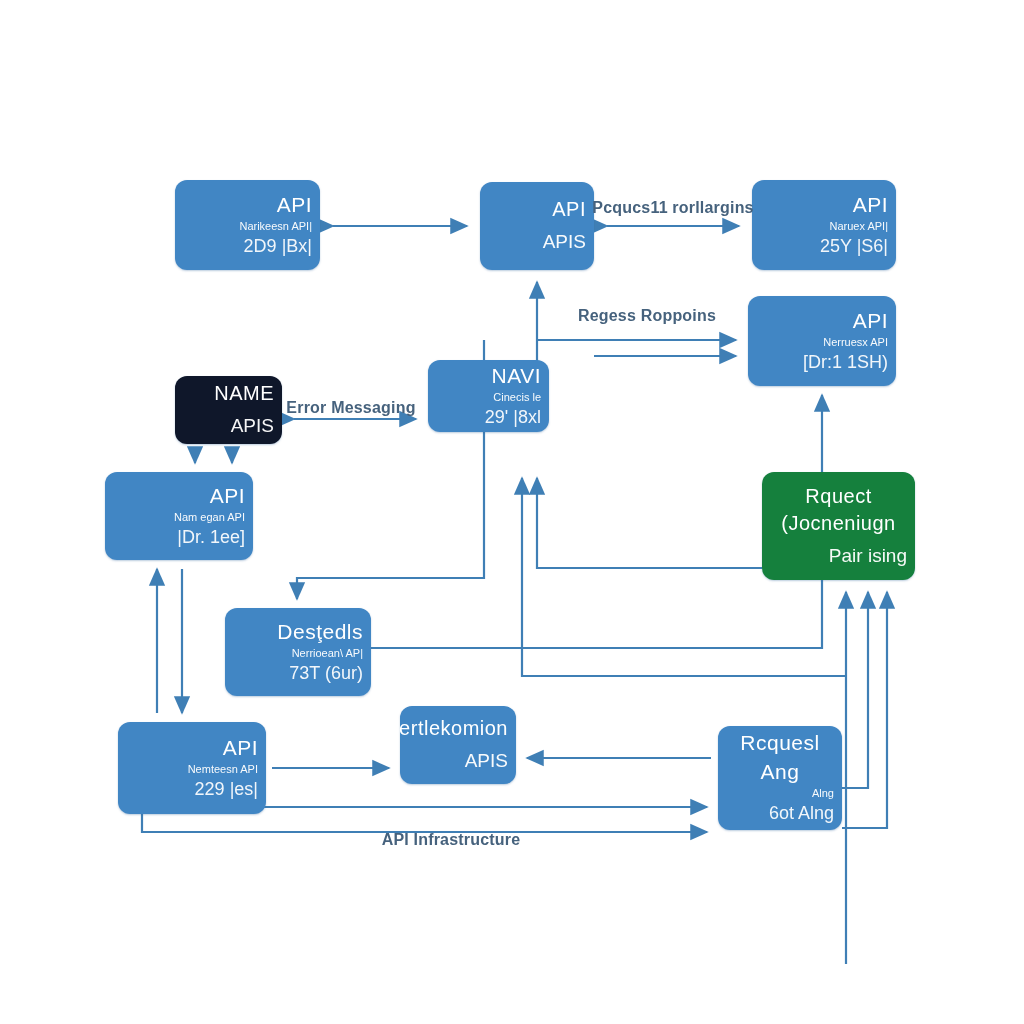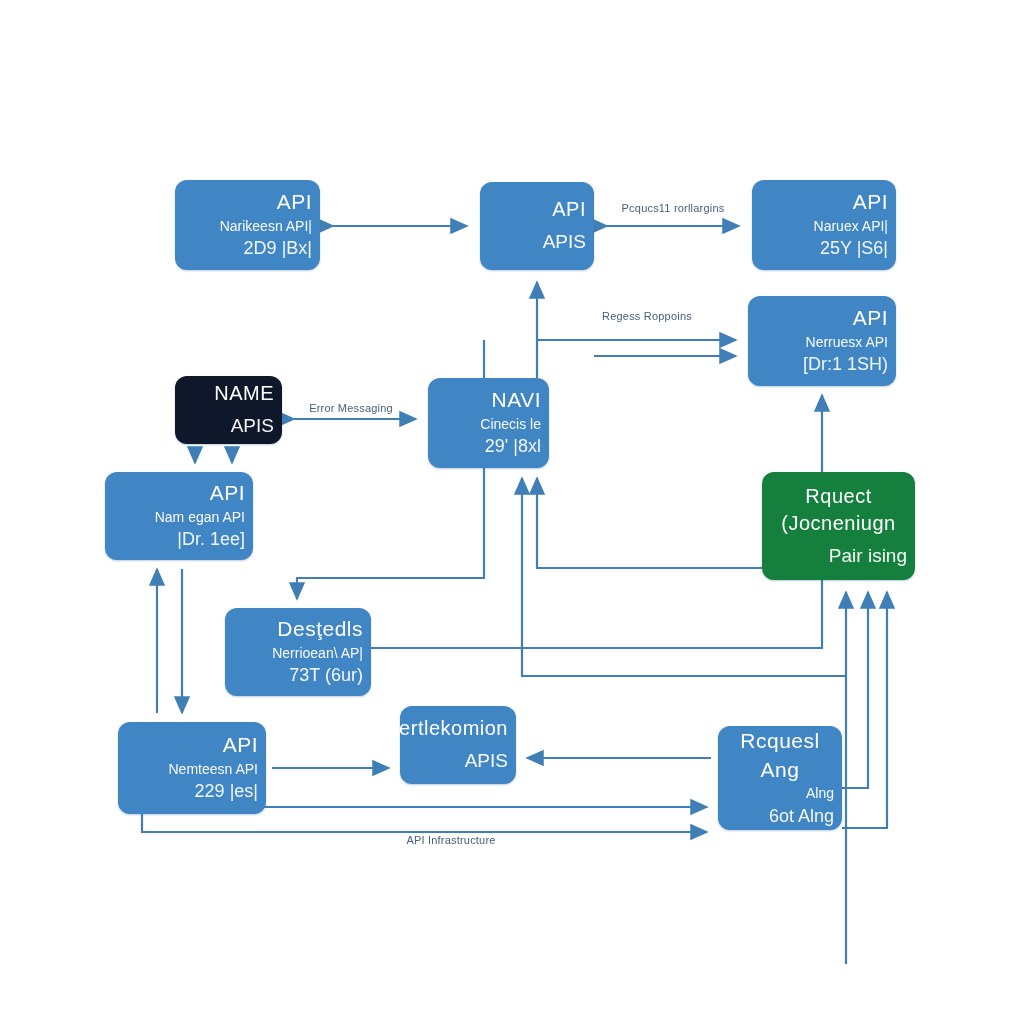--- a/index.html
+++ b/index.html
@@ -19,31 +19,32 @@
     display:flex;
     flex-direction:column;
     align-items:flex-end;
     justify-content:center;
     text-align:center;
     box-sizing:border-box;
     padding:6px 8px;
     box-shadow:0 1px 2px rgba(60,110,160,.35);
   }
   .node .t1{font-size:21px;line-height:1.35;letter-spacing:.5px;}
-  .node .t2{font-size:14px;line-height:1.4;opacity:.96;}
+  .node .t2{font-size:11px;line-height:1.4;opacity:.96;}
   .node .t3{font-size:18px;line-height:1.4;opacity:.93;}
   .node.two .t1{font-size:20px;margin-bottom:6px;}
   .node.two .t2{font-size:19px;}
   .edge-label{
     position:absolute;
-    font-size:11px;
+    font-size:16px;
     color:#46627d;
     white-space:nowrap;
     transform:translate(-50%,-50%);
     letter-spacing:.2px;
+    font-weight:bold;
   }
 </style>
 </head>
 <body>
 
 <div id="canvas">
 
   <svg id="edges" viewBox="0 0 1024 1024" xmlns="http://www.w3.org/2000/svg">
     <defs>
       <marker id="ah" markerWidth="9" markerHeight="9" refX="7.6" refY="4.5" orient="auto" markerUnits="strokeWidth">
@@ -109,21 +110,21 @@
       </div>
       <div class="node" style="left: 748px; top: 296px; width: 148px; height: 90px; background: rgb(65, 134, 196);">
         <div class="t1">API</div>
         <div class="t2">Nerruesx API</div>
         <div class="t3">[Dr:1 1SH)</div>
       </div>
       <div class="node two" style="left: 175px; top: 376px; width: 107px; height: 68px; background: #0f172a;">
         <div class="t1">NAME</div>
         <div class="t2">APIS</div>
       </div>
-      <div class="node" style="left: 428px; top: 378px; width: 121px; height: 90px; background: rgb(65, 134, 196);">
+      <div class="node" style="left: 428px; top: 360px; width: 121px; height: 72px; background: rgb(65, 134, 196);">
         <div class="t1">NAVI</div>
         <div class="t2">Cinecis le</div>
         <div class="t3">29' |8xl</div>
       </div>
       <div class="node" style="left: 105px; top: 472px; width: 148px; height: 88px; background: rgb(65, 134, 196);">
         <div class="t1">API</div>
         <div class="t2">Nam egan API</div>
         <div class="t3">|Dr. 1ee]</div>
       </div>
       <div class="node two" style="left: 762px; top: 472px; width: 153px; height: 108px; background: #15803d;">

